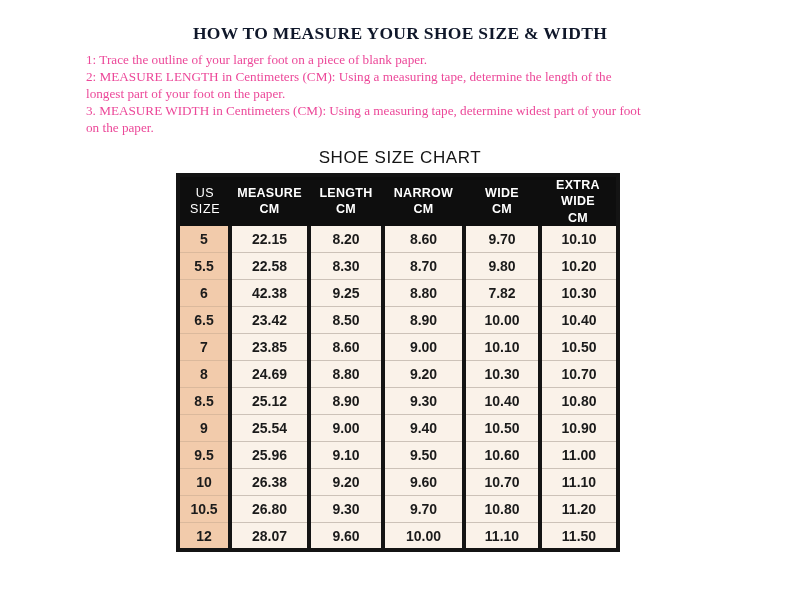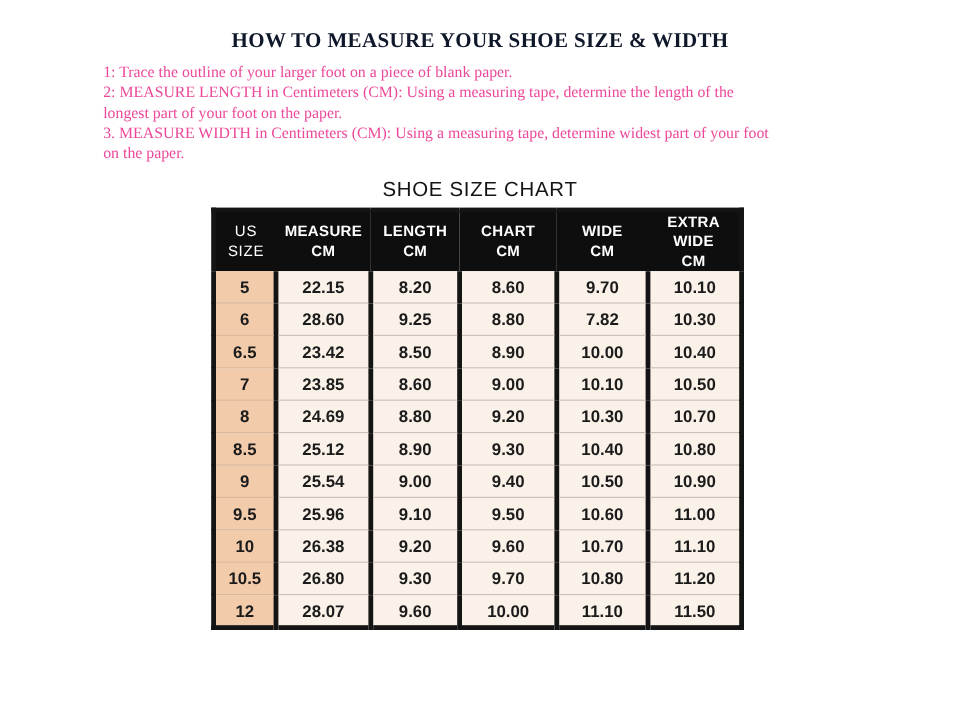--- a/index.html
+++ b/index.html
@@ -106,21 +106,21 @@
         </th>
         <th>
           <span>MEASURE</span><br>
           <span>CM</span>
         </th>
         <th>
           <span>LENGTH</span><br>
           <span>CM</span>
         </th>
         <th>
-          <span>CHART</span><br>
+          <span>NARROW</span><br>
           <span>CM</span>
         </th>
         <th>
           <span>WIDE</span><br>
           <span>CM</span>
         </th>
         <th>
           <span>EXTRA WIDE</span><br>
           <span>CM</span>
         </th>
@@ -129,22 +129,30 @@
     <tbody>
         <tr>
           <td>5</td>
           <td>22.15</td>
           <td>8.20</td>
           <td>8.60</td>
           <td>9.70</td>
           <td>10.10</td>
         </tr>
         <tr>
+          <td>5.5</td>
+          <td>22.58</td>
+          <td>8.30</td>
+          <td>8.70</td>
+          <td>9.80</td>
+          <td>10.20</td>
+        </tr>
+        <tr>
           <td>6</td>
-          <td>28.60</td>
+          <td>42.38</td>
           <td>9.25</td>
           <td>8.80</td>
           <td>7.82</td>
           <td>10.30</td>
         </tr>
         <tr>
           <td>6.5</td>
           <td>23.42</td>
           <td>8.50</td>
           <td>8.90</td>

